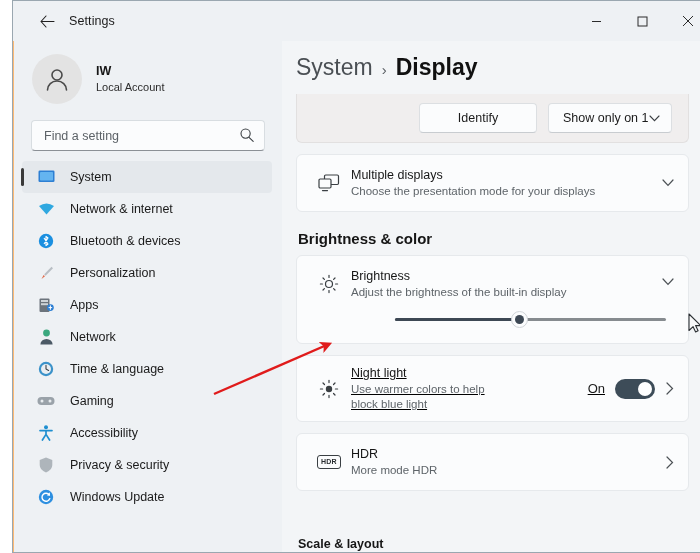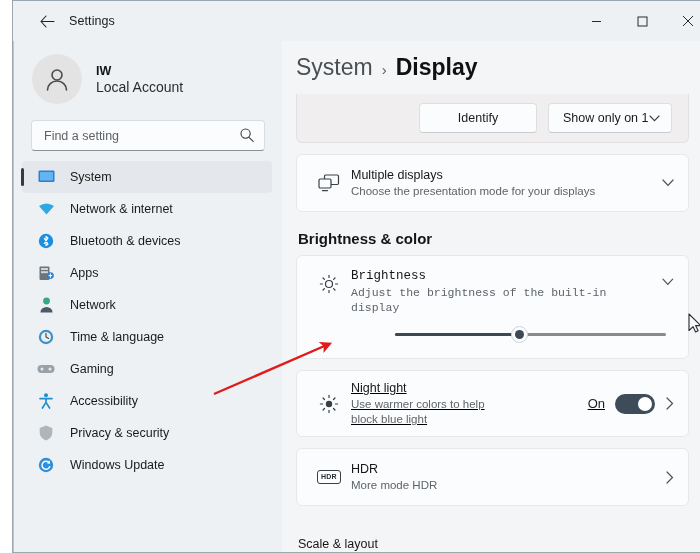--- a/index.html
+++ b/index.html
@@ -54,21 +54,21 @@
     margin: 13px 0 0 18px;
   }
   #avatar {
     width: 50px; height: 50px; border-radius: 50%;
     background: #e3e3e3;
     display: flex; align-items: center; justify-content: center;
     flex: none;
   }
   #account .meta { margin-left: 14px; }
   #account .name { font-size: 12.5px; font-weight: bold; color: #161616; line-height: 16px; }
-  #account .sub  { font-size: 14px; color: #2c2c2c; line-height: 17px; }
+  #account .sub  { font-size: 11px; color: #2c2c2c; line-height: 17px; }
 
   #search-wrap {
     position: relative; margin: 16px 17px 0 17px;
   }
   #search-input {
     width: 100%; height: 31px;
     background: #fbfcfd;
     border: 1px solid #d8dde1;
     border-bottom: 1px solid #8b9096;
     border-radius: 4px;
@@ -169,21 +169,21 @@
   .row-right { display: flex; align-items: center; flex: none; }
   .chev { color: #4c5155; font-size: 13px; margin-left: 10px; }
 
   .section-head {
     margin: 18px 0 8px 16px;
     font-size: 15px; font-weight: bold; color: #161616;
   }
 
   
   #brightness-card { padding-bottom: 14px; }
-  #brightness-top { display: flex; align-items: flex-start; padding-right: 14px; font-family: Liberation Mono, monospace; }
+  #brightness-top { display: flex; align-items: flex-start; padding-right: 14px; }
   #brightness-top .row-ico { margin-top: 18px; }
   #brightness-top .row-text { padding-top: 12px; }
   #brightness-top .chev { margin-top: 22px; }
   #slider-row { padding: 0 22px 0 98px; margin-top: 2px; }
   #slider { position: relative; height: 18px; }
   #track-bg {
     position: absolute; left: 0; right: 0; top: 7px; height: 3px;
     background: #868b8f; border-radius: 2px;
   }
   #track-fill {
@@ -215,21 +215,21 @@
   .toggle-label { font-size: 13px; color: #1b1b1b; }
 
   .hdr-badge {
     border: 1.4px solid #3a3f43; border-radius: 3px;
     padding: 2px 3px; font-size: 7px; font-weight: bold;
     color: #2a2e31; letter-spacing: 0.2px; line-height: 8px;
   }
 
   #bottom-head {
     position: absolute; left: 16px; bottom: 2px;
-    font-size: 12.5px; font-weight: normal; color: #161616;
+    font-size: 12.5px; font-weight: bold; color: #161616;
   }
 
   
   #scrollbar-track {
     position: absolute; right: 4px; top: 52px;
     width: 3px; height: 448px;
     background: transparent;
   }
   #scrollbar-thumb {
     position: absolute; right: 4px; top: 150px;
@@ -319,20 +319,29 @@
       <div class="nav-item">
         <span class="ico">
           <svg width="16" height="16" viewBox="0 0 16 16">
             <circle cx="8" cy="8" r="7.2" fill="#1a8fe0"></circle>
             <path d="M6 5 L10 11 L8 12.6 L8 3.4 L10 5 L6 11" stroke="#ffffff" stroke-width="1.1" fill="none" stroke-linejoin="round"></path>
           </svg>
         </span>
         <span class="lbl">Bluetooth &amp; devices</span>
       </div>
 
+      <div class="nav-item">
+        <span class="ico">
+          <svg width="16" height="16" viewBox="0 0 16 16">
+            <path d="M13.5 1.8 L6.2 9.3 L7.6 10.7 L15 3.3 Z" fill="#b8bec4"></path>
+            <path d="M5.6 9.9 L7 11.3 L3.5 14 Z" fill="#e06a4a"></path>
+          </svg>
+        </span>
+        <span class="lbl">Personalization</span>
+      </div>
 
       <div class="nav-item">
         <span class="ico">
           <svg width="15" height="15" viewBox="0 0 15 15">
             <rect x="0.5" y="0.5" width="10" height="13.5" rx="1" fill="#6c747c"></rect>
             <rect x="2" y="2" width="7" height="2" fill="#cfd4d8"></rect>
             <rect x="2" y="5.2" width="7" height="2" fill="#cfd4d8"></rect>
             <circle cx="11.4" cy="9.6" r="3.4" fill="#2d7fd3"></circle>
             <path d="M11.4 7.4 L11.4 11.8 M9.6 9.6 L13.2 9.6" stroke="#fff" stroke-width="1"></path>
           </svg>

